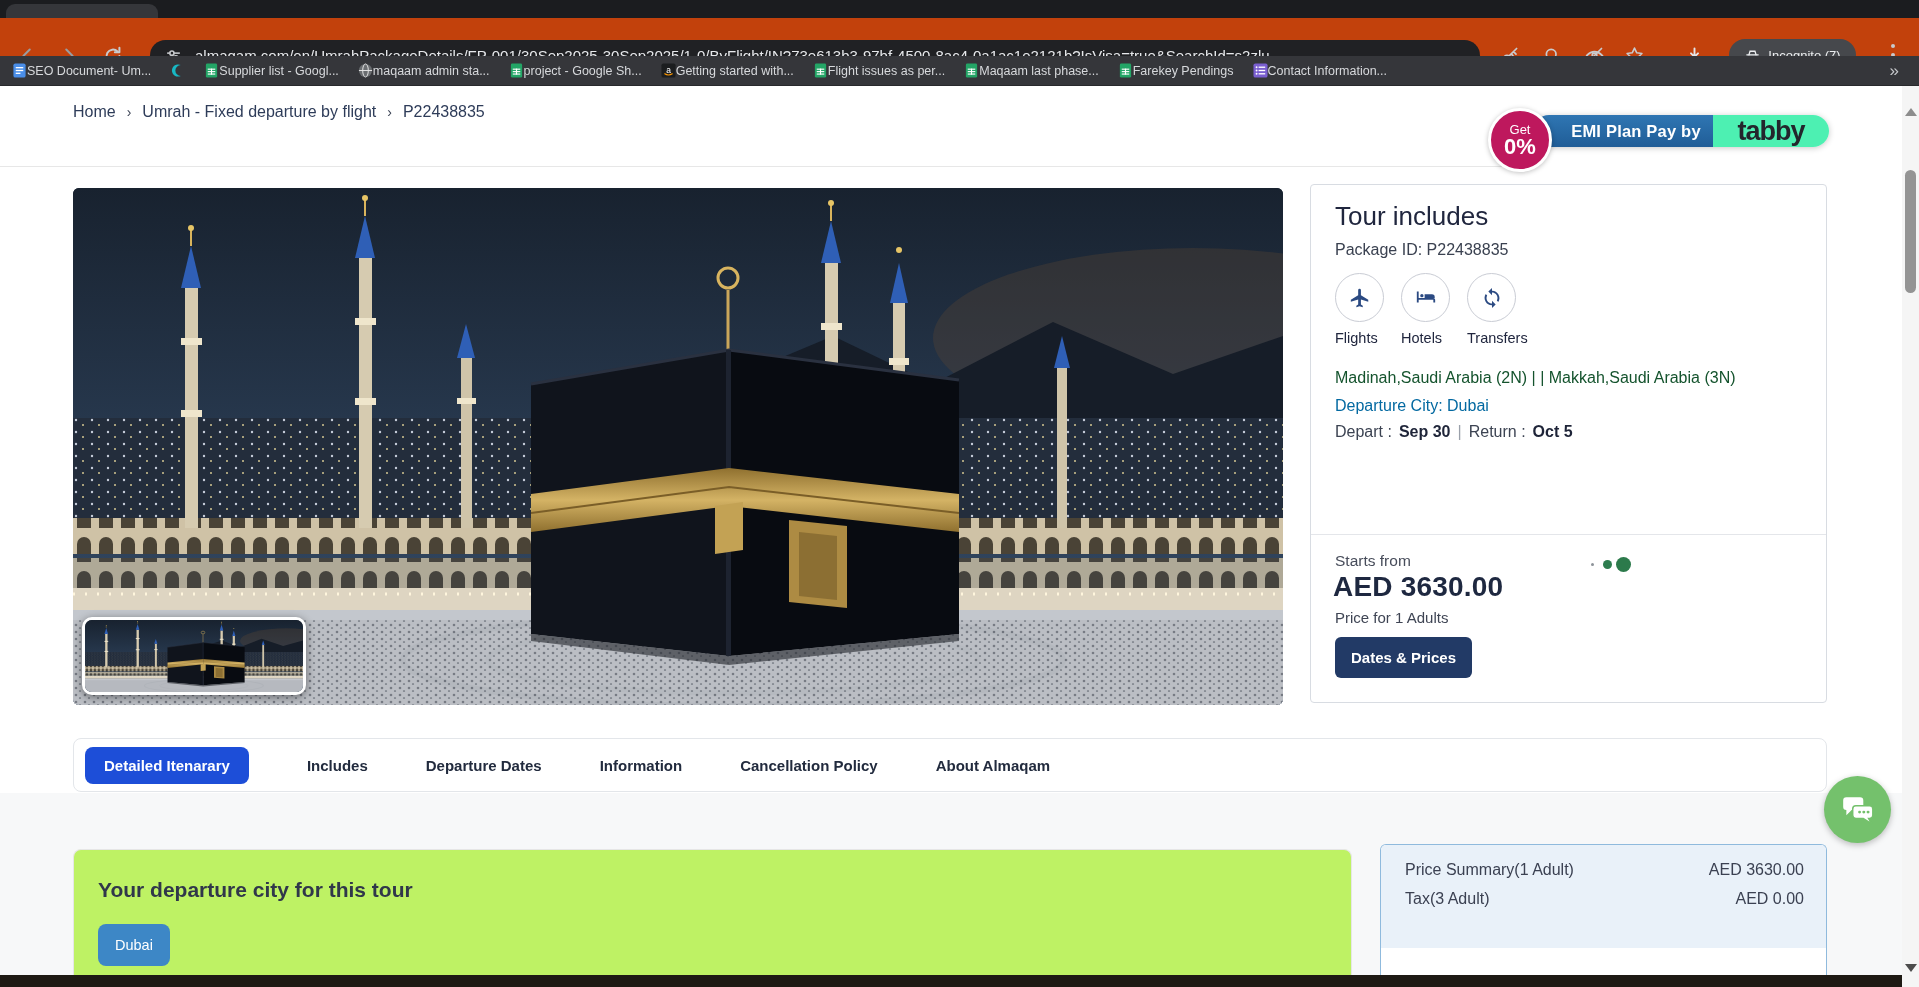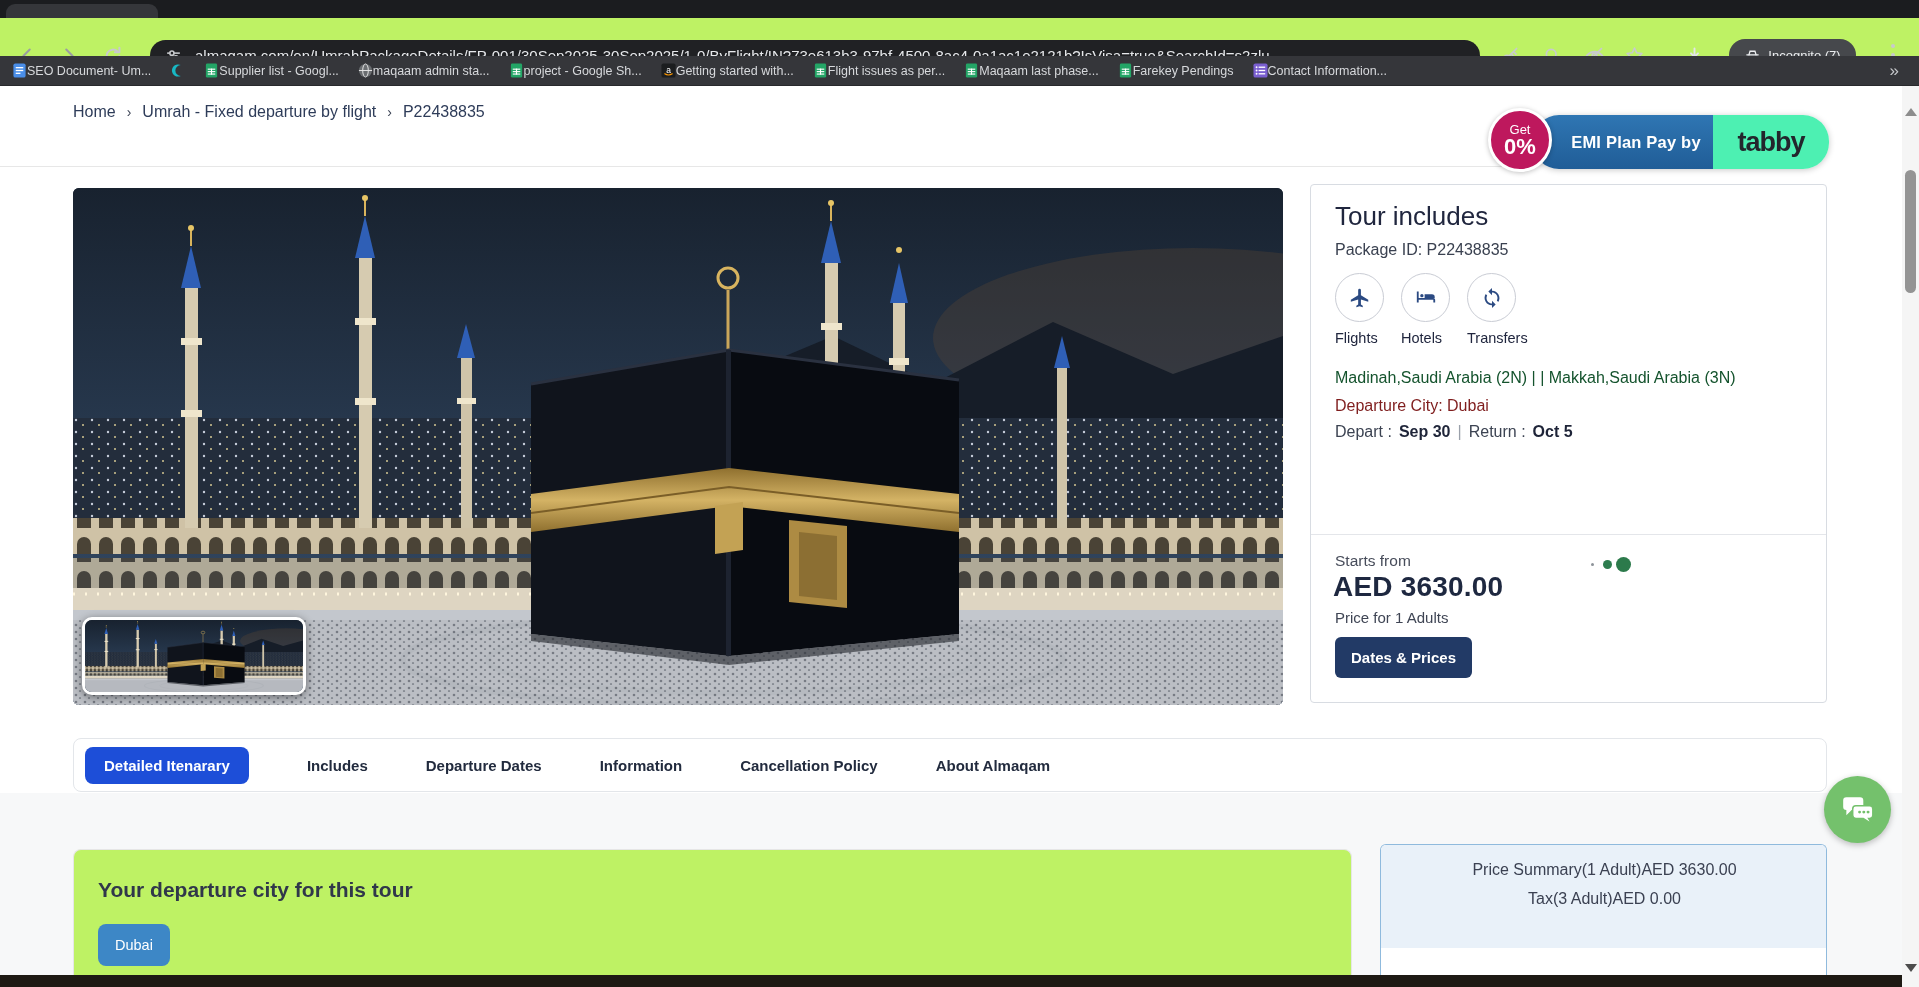--- a/index.html
+++ b/index.html
@@ -4,59 +4,59 @@
 <style>
   html,body{margin:0;padding:0;background:#fff;}
   body{width:1919px;height:987px;overflow:hidden;font-family:"Liberation Sans",sans-serif;}
   .screen{position:relative;width:1919px;height:987px;background:#fff;overflow:hidden;}
   .abs{position:absolute;}
   svg{display:block;}
 
   
   .tabstrip{left:0;top:0;width:100%;height:18px;background:#1b1c1f;}
   .active-tab{position:absolute;left:6px;top:4px;width:152px;height:14px;background:#35363a;border-radius:9px 9px 0 0;}
-  .toolbar{left:0;top:18px;width:100%;height:38px;background:#bef264;}
+  .toolbar{left:0;top:18px;width:100%;height:38px;background:#c2410c;}
   .navbtn{position:absolute;top:27px;width:22px;height:22px;cursor:pointer;}
   .omnibox{position:absolute;left:150px;top:22px;width:1330px;height:31px;border-radius:16px;background:#202124;display:flex;align-items:center;padding:0 14px;box-sizing:border-box;gap:12px;}
   .url{color:#e7e9ec;font-size:15px;white-space:nowrap;overflow:hidden;flex:1;}
   .tb-ic{position:absolute;top:27px;width:21px;height:21px;cursor:pointer;}
   .incog-chip{position:absolute;left:1729px;top:21px;width:127px;height:32px;border-radius:16px;background:#46484c;display:flex;align-items:center;justify-content:center;gap:7px;color:#eceef0;font-size:13px;cursor:pointer;}
   .menu-dots{position:absolute;left:1891px;top:26px;width:6px;height:22px;display:flex;flex-direction:column;justify-content:space-between;cursor:pointer;}
   .menu-dots i{width:4px;height:4px;border-radius:50%;background:#c8cacd;display:block;}
 
   .bookbar{left:0;top:56px;width:100%;height:30px;background:#35363a;border-bottom:1px solid #28292c;display:flex;align-items:center;padding:0 12px;box-sizing:border-box;gap:19px;}
   .bm{display:flex;align-items:center;cursor:pointer;white-space:nowrap;}
   .bm span{color:#d7d9dc;font-size:12.5px;}
   .bm-ov{margin-left:auto;color:#c6c8cb;font-size:17px;cursor:pointer;padding-right:8px;}
 
   
   .breadcrumb{left:73px;top:103px;display:flex;align-items:center;gap:11px;font-size:16px;color:#2e3c59;}
   .breadcrumb .sep{color:#3a4254;font-size:14px;}
   .crumb{cursor:pointer;}
   .hdr-line{left:0;top:166px;width:1505px;height:1px;background:#e7e7e7;}
 
-  .promo-pill{left:1533px;top:115px;width:296px;height:54px;border-radius:26px;background:#fff;box-shadow:0 1px 6px rgba(0,0,0,.22);overflow:hidden;display:flex;cursor:pointer;}
+  .promo-pill{left:1533px;top:115px;width:296px;height:32px;border-radius:26px;background:#fff;box-shadow:0 1px 6px rgba(0,0,0,.22);overflow:hidden;display:flex;cursor:pointer;}
   .promo-blue{flex:1;background:linear-gradient(180deg,#2f76b3,#205d97);display:flex;align-items:center;justify-content:center;padding-left:26px;color:#fff;font-weight:bold;font-size:16.5px;letter-spacing:.2px;}
   .promo-mint{width:116px;background:#4df0b2;display:flex;align-items:center;justify-content:center;color:#23262c;font-weight:800;font-size:27px;letter-spacing:-1px;}
   .promo-badge{left:1488px;top:108px;width:58px;height:58px;border-radius:50%;background:#be185d;border:3px solid #fff;box-shadow:0 1px 5px rgba(0,0,0,.25);display:flex;flex-direction:column;align-items:center;justify-content:center;color:#fff;z-index:5;cursor:pointer;}
   .promo-badge .t1{font-size:13px;line-height:13px;}
   .promo-badge .t2{font-size:22px;font-weight:800;line-height:22px;}
 
   .hero{left:73px;top:188px;width:1210px;height:517px;border-radius:6px;overflow:hidden;background:#1b2635;}
   .thumb{left:82px;top:617px;width:218px;height:72px;border:3px solid #fff;border-radius:10px;overflow:hidden;box-shadow:0 2px 8px rgba(0,0,0,.45);cursor:pointer;background:#1b2635;}
 
   .tour-panel{left:1310px;top:184px;width:517px;height:519px;background:#fff;border:1px solid #d8dce2;border-radius:4px;box-sizing:border-box;}
   .tp-title{position:absolute;left:24px;top:16px;font-size:26px;font-weight:400;color:#20263e;}
   .tp-pkg{position:absolute;left:24px;top:56px;font-size:16px;color:#3a4150;}
   .tp-feats{position:absolute;left:24px;top:88px;display:flex;gap:17px;}
   .feat{display:flex;flex-direction:column;align-items:flex-start;gap:8px;}
   .feat .circ{width:47px;height:47px;border:1px solid #c9ccd4;border-radius:50%;display:flex;align-items:center;justify-content:center;}
   .feat .lbl{font-size:14.5px;color:#20263e;}
   .tp-route{position:absolute;left:24px;top:184px;font-size:16px;color:#14532d;}
-  .tp-depcity{position:absolute;left:24px;top:212px;font-size:16px;color:#7f1d1d;}
+  .tp-depcity{position:absolute;left:24px;top:212px;font-size:16px;color:#0369a1;}
   .tp-dates{position:absolute;left:24px;top:238px;font-size:16px;color:#3c4352;display:flex;gap:7px;align-items:center;}
   .tp-dates b{color:#1e2438;}
   .tp-div{position:absolute;left:0;top:349px;width:100%;height:1px;background:#e4e6ea;}
   .tp-starts{position:absolute;left:24px;top:367px;font-size:15.5px;color:#474c5a;}
   .dotrow{position:absolute;left:280px;top:370px;width:50px;height:18px;}
   .dotrow .d1{position:absolute;left:0;top:8px;width:3px;height:3px;border-radius:50%;background:#8d9399;}
   .dotrow .d2{position:absolute;left:12px;top:5px;width:9px;height:9px;border-radius:50%;background:#2e7d4f;}
   .dotrow .d3{position:absolute;left:25px;top:2px;width:15px;height:15px;border-radius:50%;background:#2c7a4b;}
   .tp-price{position:absolute;left:22px;top:386px;font-size:28px;font-weight:800;color:#1e2840;letter-spacing:.2px;}
   .tp-note{position:absolute;left:24px;top:424px;font-size:15px;color:#3f4554;}
@@ -67,21 +67,21 @@
   .tab{color:#222b3e;font-size:15px;font-weight:600;cursor:pointer;}
 
   .grayband{left:0;top:793px;width:1902px;height:182px;background:#f7f8f9;}
 
   .depcard{left:73px;top:849px;width:1279px;height:126px;background:#bef264;border:1px solid #e6e6e6;border-bottom:none;border-radius:8px 8px 0 0;box-sizing:border-box;}
   .dep-title{position:absolute;left:24px;top:28px;font-size:21px;font-weight:800;color:#30374a;}
   .dep-btn{position:absolute;left:24px;top:74px;height:42px;padding:0 17px;background:#3d87c6;border-radius:8px;color:#fff;font-size:14.5px;display:flex;align-items:center;justify-content:center;cursor:pointer;}
 
   .pscard{left:1380px;top:844px;width:447px;height:131px;background:#fff;border:1px solid #8fbadd;border-bottom:none;border-radius:6px 6px 0 0;box-sizing:border-box;overflow:hidden;}
   .ps-top{height:103px;background:#e9f1f9;padding:16px 22px 0 24px;box-sizing:border-box;}
-  .ps-row{display:flex;justify-content:center;margin-bottom:11px;font-size:16px;color:#3b4152;}
+  .ps-row{display:flex;justify-content:space-between;margin-bottom:11px;font-size:16px;color:#3b4152;}
 
   .chatfab{left:1824px;top:776px;width:67px;height:67px;border-radius:50%;background:#74c16c;box-shadow:0 2px 6px rgba(0,0,0,.25);display:flex;align-items:center;justify-content:center;cursor:pointer;z-index:6;}
 
   .footerstrip{left:0;top:975px;width:1902px;height:12px;background:#1e1a14;}
 
   .scrollbar{left:1902px;top:86px;width:17px;height:901px;background:#f5f5f5;}
   .sb-up{position:absolute;left:3px;top:22px;width:0;height:0;border-left:6px solid transparent;border-right:6px solid transparent;border-bottom:8px solid #8d8d8d;cursor:pointer;}
   .sb-thumb{position:absolute;left:3px;top:84px;width:11px;height:123px;background:#949494;border-radius:6px;cursor:pointer;}
   .sb-down{position:absolute;left:3px;top:878px;width:0;height:0;border-left:6px solid transparent;border-right:6px solid transparent;border-top:8px solid #4c4c4c;cursor:pointer;}
 </style>

